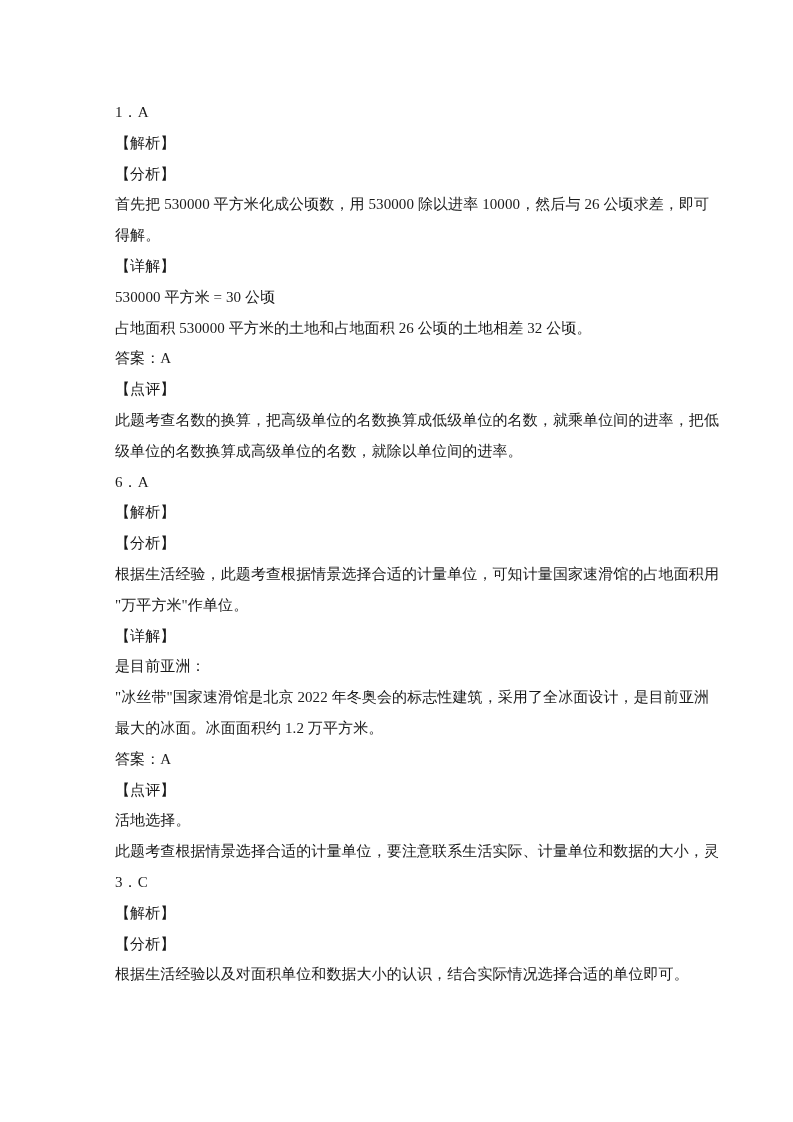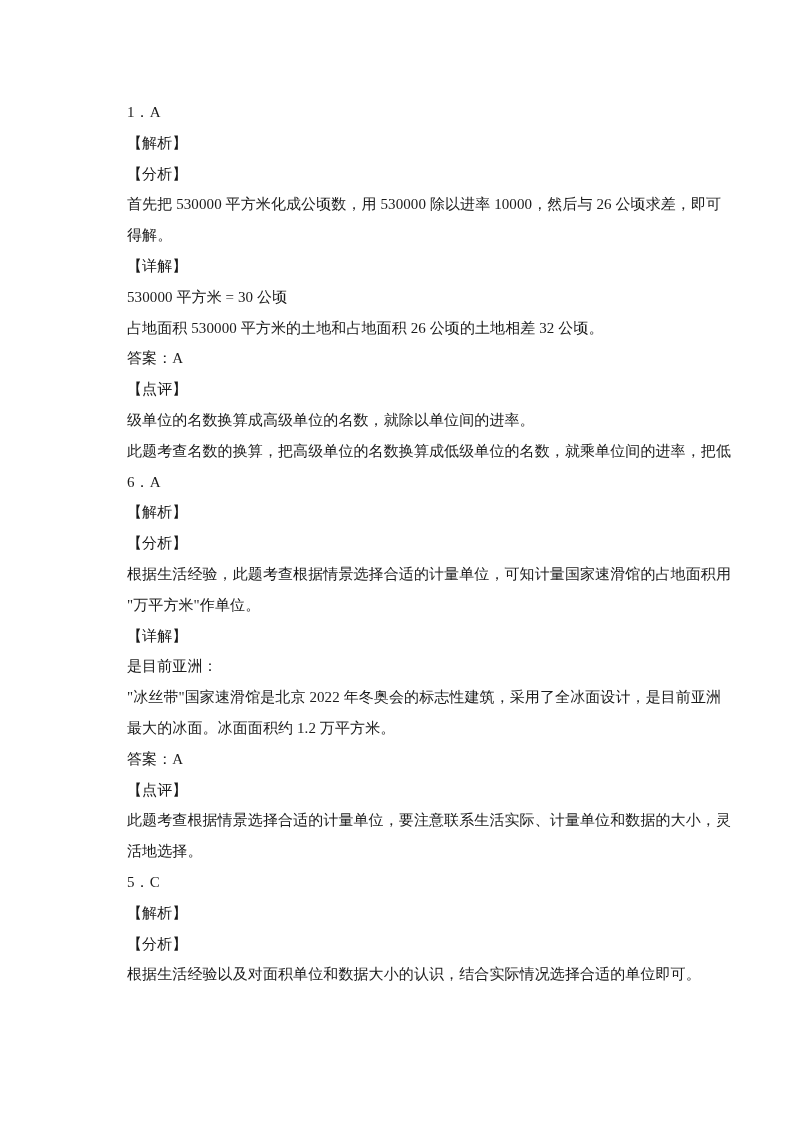--- a/index.html
+++ b/index.html
@@ -19,21 +19,20 @@
     top: 0;
     width: 793px;
     height: 1122px;
     background: #ffffff;
   }
   .doc-lines {
     position: absolute;
     left: 115px;
     top: 97px;
     width: 600px;
-    margin-left: 12px;
   }
   .doc-line {
     height: 30.8px;
     line-height: 30.8px;
     font-size: 15px;
     font-family: "Liberation Serif", "DejaVu Serif", serif;
     color: #1a1a1a;
     white-space: nowrap;
     letter-spacing: 0.1px;
   }
@@ -46,33 +45,33 @@
       <div class="doc-line">1．A</div>
       <div class="doc-line">【解析】</div>
       <div class="doc-line">【分析】</div>
       <div class="doc-line">首先把 530000 平方米化成公顷数，用 530000 除以进率 10000，然后与 26 公顷求差，即可</div>
       <div class="doc-line">得解。</div>
       <div class="doc-line">【详解】</div>
       <div class="doc-line">530000 平方米 = 30 公顷</div>
       <div class="doc-line">占地面积 530000 平方米的土地和占地面积 26 公顷的土地相差 32 公顷。</div>
       <div class="doc-line">答案：A</div>
       <div class="doc-line">【点评】</div>
+      <div class="doc-line">此题考查名数的换算，把高级单位的名数换算成低级单位的名数，就乘单位间的进率，把低</div>
       <div class="doc-line">级单位的名数换算成高级单位的名数，就除以单位间的进率。</div>
-      <div class="doc-line">此题考查名数的换算，把高级单位的名数换算成低级单位的名数，就乘单位间的进率，把低</div>
       <div class="doc-line">6．A</div>
       <div class="doc-line">【解析】</div>
       <div class="doc-line">【分析】</div>
       <div class="doc-line">根据生活经验，此题考查根据情景选择合适的计量单位，可知计量国家速滑馆的占地面积用</div>
       <div class="doc-line">"万平方米"作单位。</div>
       <div class="doc-line">【详解】</div>
       <div class="doc-line">是目前亚洲：</div>
       <div class="doc-line">"冰丝带"国家速滑馆是北京 2022 年冬奥会的标志性建筑，采用了全冰面设计，是目前亚洲</div>
       <div class="doc-line">最大的冰面。冰面面积约 1.2 万平方米。</div>
       <div class="doc-line">答案：A</div>
       <div class="doc-line">【点评】</div>
+      <div class="doc-line">活地选择。</div>
       <div class="doc-line">此题考查根据情景选择合适的计量单位，要注意联系生活实际、计量单位和数据的大小，灵</div>
-      <div class="doc-line">活地选择。</div>
-      <div class="doc-line">5．C</div>
+      <div class="doc-line">3．C</div>
       <div class="doc-line">【解析】</div>
       <div class="doc-line">【分析】</div>
       <div class="doc-line">根据生活经验以及对面积单位和数据大小的认识，结合实际情况选择合适的单位即可。</div>
     </div>
 </div>
 
 </body></html>

